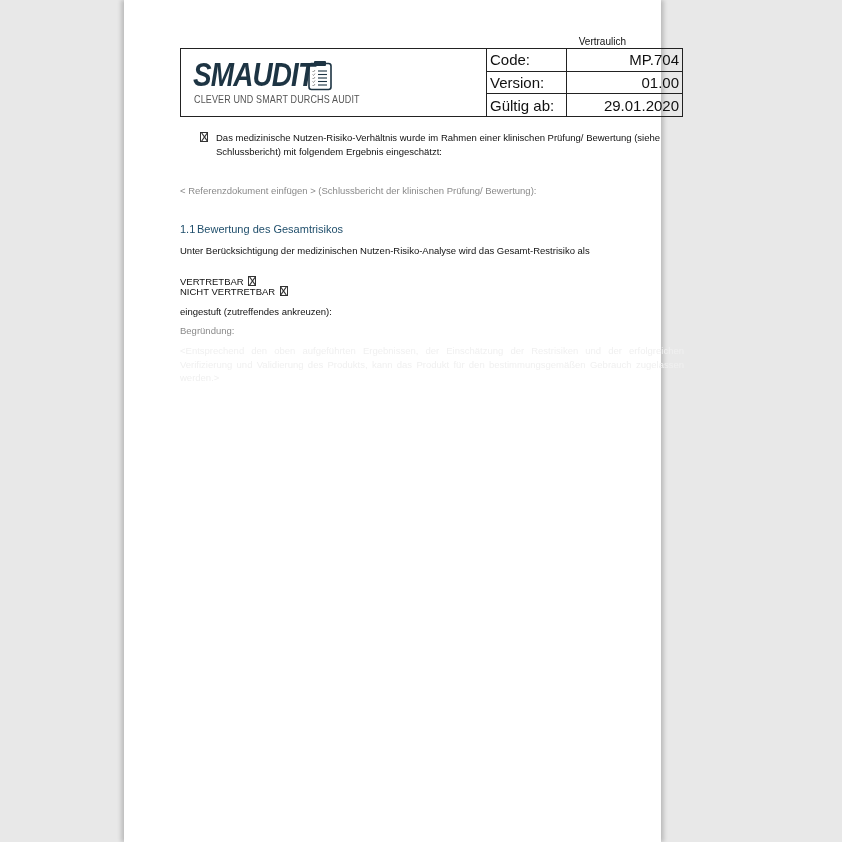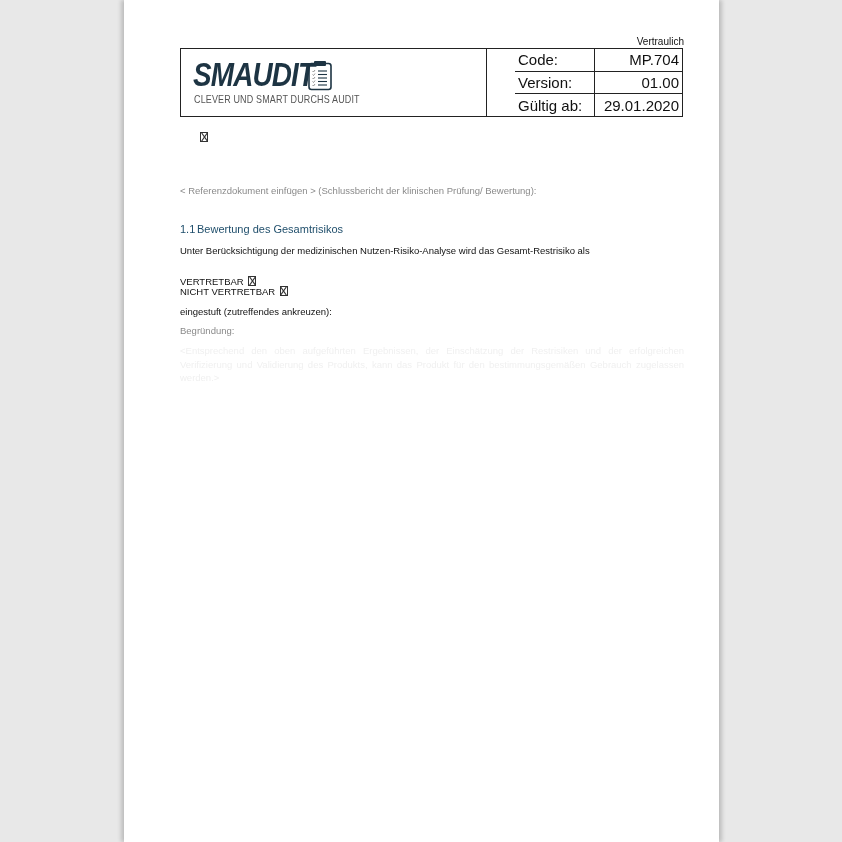--- a/index.html
+++ b/index.html
@@ -3,33 +3,32 @@
   <meta charset="utf-8">
   <style>
     html, body { margin: 0; padding: 0; }
     body {
       width: 842px; height: 842px; overflow: hidden;
       background: #e8e8e8;
       font-family: "Liberation Sans", sans-serif;
       position: relative;
     }
     .page {
-      position: absolute; left: 124px; top: 0; width: 595px; height: 842px;
+      position: absolute; left: 124px; top: 0; width: 537px; height: 842px;
       background: #ffffff;
       box-shadow: -3px 0 4px rgba(0,0,0,0.18), 3px 0 4px rgba(0,0,0,0.18);
     }
     .abs { position: absolute; }
     .conf {
       right: 35px; top: 36px; font-size: 10px; color: #111;
     }
     .header-table {
       position: absolute; left: 56px; top: 48px; width: 503px; height: 69px;
       border: 1px solid #222; box-sizing: border-box;
       display: flex;
-      gap: 28px;
     }
     .logo-cell {
       width: 305px; border-right: 1px solid #222; position: relative;
     }
     .logo-word {
       position: absolute; left: 12px; top: 7px;
       font-family: "Liberation Sans", sans-serif; font-weight: bold; font-style: italic;
       font-size: 34px; letter-spacing: -1px; color: #1d3443; transform: scaleX(0.82); transform-origin: left;
       line-height: 36px;
     }
@@ -99,20 +98,21 @@
       <div class="meta-row">
         <div class="meta-k">Gültig ab:</div>
         <div class="meta-v">29.01.2020</div>
       </div>
     </div>
   </div>
 
   <div class="abs para" style="left:74px; top:131px; width:12px;">
     <span class="box-glyph"></span>
   </div>
+  <div class="abs para" style="left:92px; top:131px; width:470px;">Das medizinische Nutzen-Risiko-Verhältnis wurde im Rahmen einer klinischen Prüfung/ Bewertung (siehe Schlussbericht) mit folgendem Ergebnis eingeschätzt:</div>
 
   <div class="abs para gray" style="left:56px; top:184px; width:500px;">&lt; Referenzdokument einfügen &gt; (Schlussbericht der klinischen Prüfung/ Bewertung):</div>
 
   <div class="abs heading" style="left:56px; top:223px;">1.1</div>
   <div class="abs heading" style="left:73px; top:223px;">Bewertung des Gesamtrisikos</div>
 
   <div class="abs para" style="left:56px; top:244px; width:500px;">Unter Berücksichtigung der medizinischen Nutzen-Risiko-Analyse wird das Gesamt-Restrisiko als</div>
 
   <div class="abs para" style="left:56px; top:264px;margin-top:11px;">
     <span>VERTRETBAR</span>

